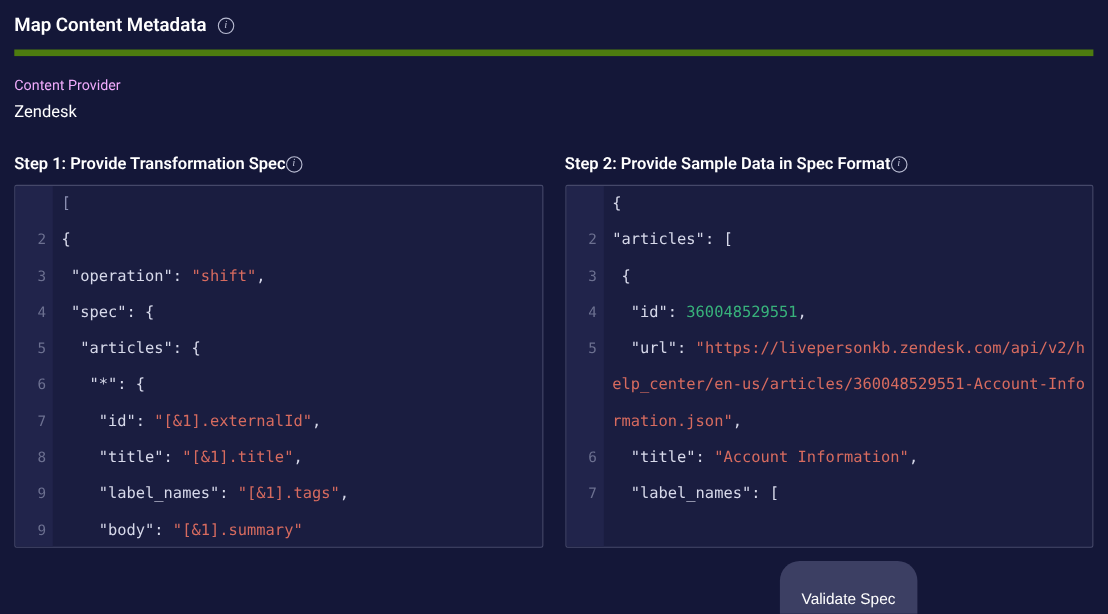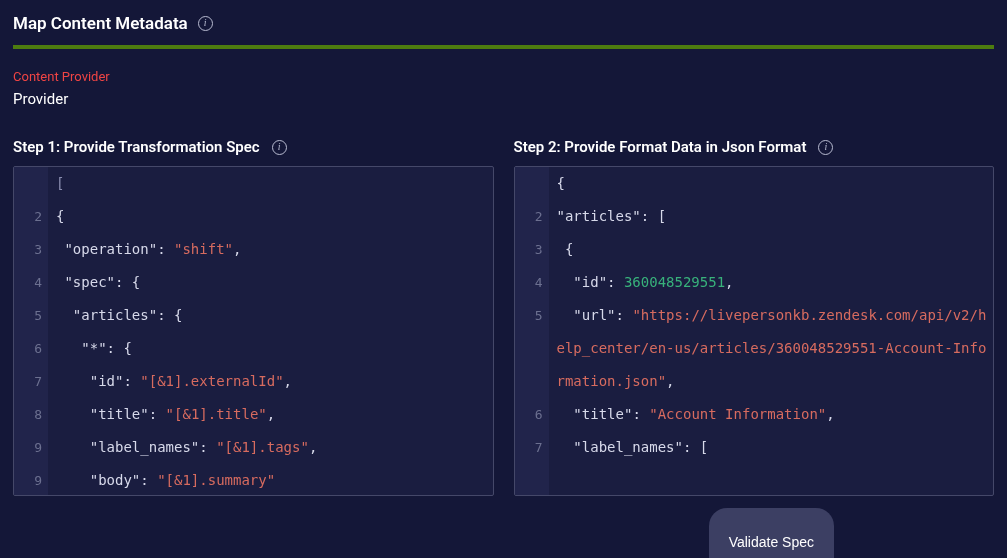--- a/index.html
+++ b/index.html
@@ -10,45 +10,45 @@
     font-size: 14px;
     width: 1007px;
     height: 558px;
     overflow: hidden;
   }
   .container { padding: 13px; }
   .header {
     display: flex;
     align-items: center;
     gap: 10px;
-    border-bottom: 4px solid #4d7c0f;
+    border-bottom: 6px solid #4d7c0f;
     padding-bottom: 12px;
   }
   .header-title { font-size: 17px; font-weight: 600; }
   .info-icon {
     width: 15px; height: 15px;
     border: 1.3px solid #b8bbd1;
     border-radius: 50%;
     display: inline-flex;
     align-items: center; justify-content: center;
     font-size: 10px; font-style: italic; font-family: Georgia, serif;
     color: #b8bbd1;
     line-height: 1;
   }
   .meta-section { margin-top: 20px; }
-  .meta-label { font-size: 13px; color: #ef4444; }
+  .meta-label { font-size: 13px; color: #f0abfc; }
   .meta-value { font-size: 15px; margin-top: 6px; }
   .columns {
     display: flex;
     gap: 20px;
     margin-top: 30px;
   }
   .col { flex: 1; min-width: 0; }
   .step-header {
-    display: flex; align-items: center; gap: 12px;
+    display: flex; align-items: center; 
     margin-bottom: 10px;
   }
   .step-title { font-size: 15px; font-weight: 600; }
   .editor {
     border: 1px solid #454869;
     border-radius: 2px;
     height: 330px;
     display: flex;
     font-family: Menlo, Consolas, monospace;
     font-size: 14px;
@@ -96,21 +96,21 @@
 <body>
 
 <div class="container">
   <div class="header">
     <span class="header-title">Map Content Metadata</span>
     <span class="info-icon">i</span>
   </div>
 
   <div class="meta-section">
     <div class="meta-label">Content Provider</div>
-    <div class="meta-value">Provider</div>
+    <div class="meta-value">Zendesk</div>
   </div>
 
   <div class="columns">
     <div class="col">
       <div class="step-header">
         <span class="step-title">Step 1: Provide Transformation Spec</span>
         <span class="info-icon">i</span>
       </div>
       <div class="editor">
         <div class="gutter" id="gutter1">
@@ -124,21 +124,21 @@
             <div>8</div>
             <div>9</div>
             <div>9</div>
           </div>
         <div class="code" id="code1"><div class="line"><span class="cursor">[</span></div><div class="line"><span class="punct">{</span></div><div class="line"><span class="punct"> </span><span class="punct">"operation"</span><span class="punct">: </span><span class="str">"shift"</span><span class="punct">,</span></div><div class="line"><span class="punct"> </span><span class="punct">"spec"</span><span class="punct">: {</span></div><div class="line"><span class="punct">  </span><span class="punct">"articles"</span><span class="punct">: {</span></div><div class="line"><span class="punct">   </span><span class="punct">"*"</span><span class="punct">: {</span></div><div class="line"><span class="punct">    </span><span class="punct">"id"</span><span class="punct">: </span><span class="str">"[&amp;1].externalId"</span><span class="punct">,</span></div><div class="line"><span class="punct">    </span><span class="punct">"title"</span><span class="punct">: </span><span class="str">"[&amp;1].title"</span><span class="punct">,</span></div><div class="line"><span class="punct">    </span><span class="punct">"label_names"</span><span class="punct">: </span><span class="str">"[&amp;1].tags"</span><span class="punct">,</span></div><div class="line"><span class="punct">    </span><span class="punct">"body"</span><span class="punct">: </span><span class="str">"[&amp;1].summary"</span></div></div>
       </div>
     </div>
 
     <div class="col">
       <div class="step-header">
-        <span class="step-title">Step 2: Provide Format Data in Json Format</span>
+        <span class="step-title">Step 2: Provide Sample Data in Spec Format</span>
         <span class="info-icon">i</span>
       </div>
       <div class="editor">
         <div class="gutter" id="gutter2">
             <div></div>
             <div>2</div>
             <div>3</div>
             <div>4</div>
             <div style="height: 99px;">5</div>
             <div>6</div>

